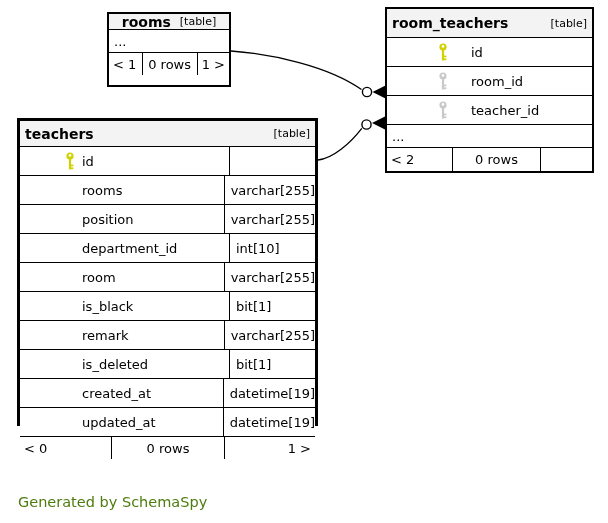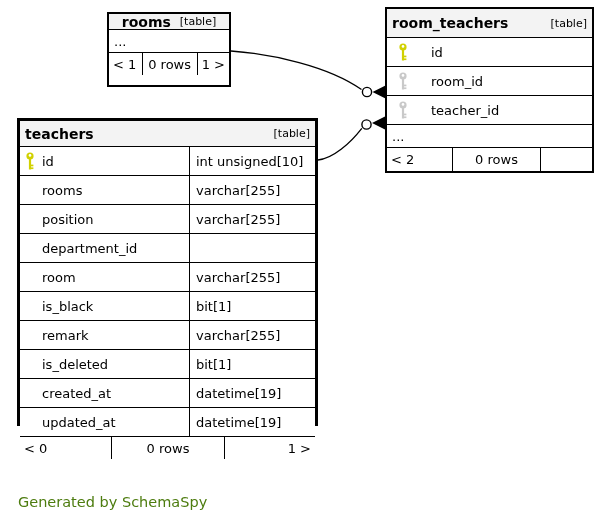--- a/index.html
+++ b/index.html
@@ -18,20 +18,21 @@
     background:#f3f3f3; border-bottom:1px solid #000;
     padding:0 5px; box-sizing:border-box;
   }
   .tbl-header.centered { justify-content:center; gap:9px; }
   .tbl-title { font-weight:bold; font-size:14px; white-space:nowrap; }
   .tbl-tag { font-size:11px; white-space:nowrap; }
   .col-row {
     display:flex; align-items:stretch;
     border-bottom:1px solid #000; box-sizing:border-box; height:29px;
     background:#fff;
+    padding-left:40px;
   }
   .cell-name {
     display:flex; align-items:center; box-sizing:border-box;
     font-size:13px; white-space:nowrap;
   }
   .with-type .cell-name { width:170px; border-right:1px solid #000; }
   .cell-type {
     flex:1; display:flex; align-items:center; padding-left:6px;
     font-size:13px; white-space:nowrap; box-sizing:border-box;
   }
@@ -178,21 +179,20 @@
           <svg width="10" height="18" viewBox="0 0 10 18">
               <circle class="pk-fill" cx="5" cy="4" r="3.6"></circle>
               <circle cx="5" cy="3.4" r="1.3" fill="#fff"></circle>
               <rect class="pk-fill" x="3.9" y="7" width="2.2" height="10.5"></rect>
               <rect class="pk-fill" x="5.8" y="12.6" width="2.6" height="1.7"></rect>
               <rect class="pk-fill" x="5.8" y="15.4" width="2.6" height="1.7"></rect>
             </svg>
         </span>
         <span>id</span>
       </span>
-      <span class="cell-type">int unsigned[10]</span>
     </div>
 
     <div class="col-row with-type">
       <span class="cell-name">
           <span class="key-slot"></span>
           <span>rooms</span>
         </span>
       <span class="cell-type">varchar[255]</span>
     </div>
 
@@ -202,20 +202,21 @@
           <span>position</span>
         </span>
       <span class="cell-type">varchar[255]</span>
     </div>
 
     <div class="col-row with-type">
       <span class="cell-name">
           <span class="key-slot"></span>
           <span>department_id</span>
         </span>
+      <span class="cell-type">int[10]</span>
     </div>
 
     <div class="col-row with-type">
       <span class="cell-name">
           <span class="key-slot"></span>
           <span>room</span>
         </span>
       <span class="cell-type">varchar[255]</span>
     </div>
 

